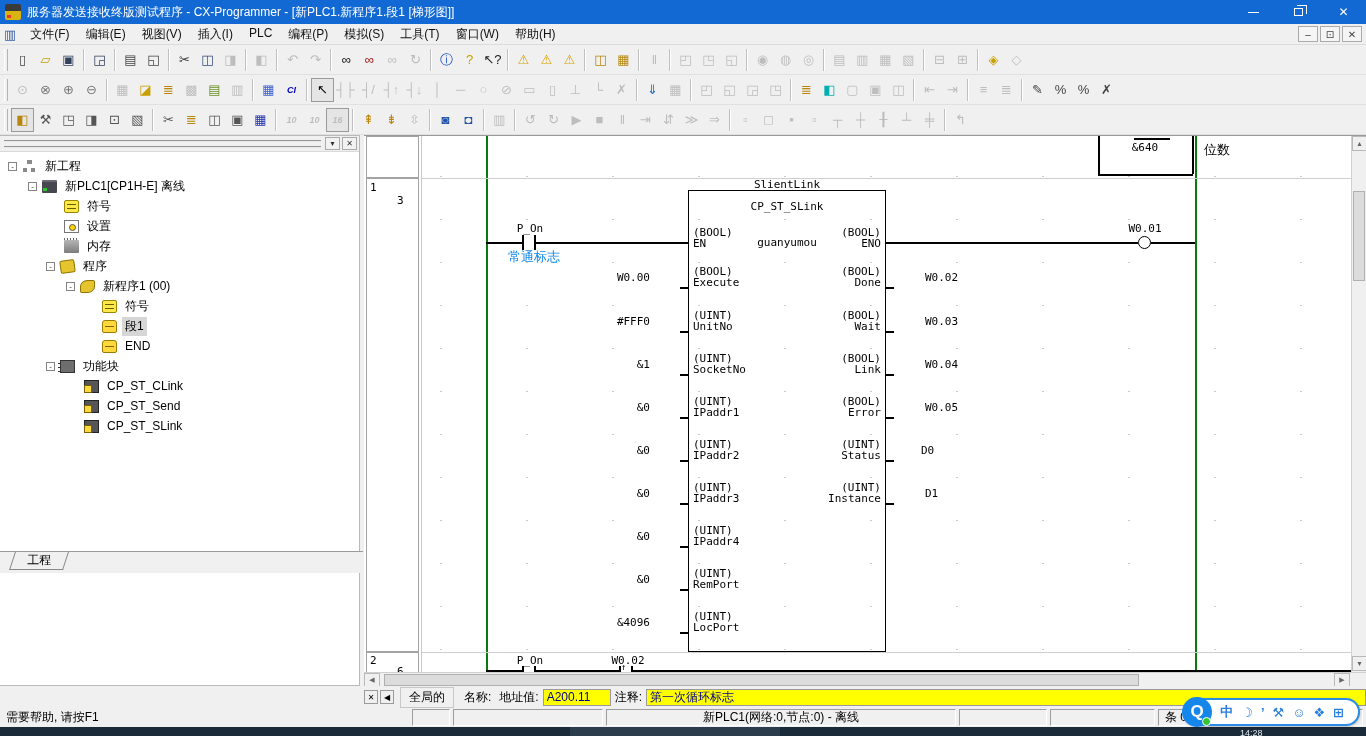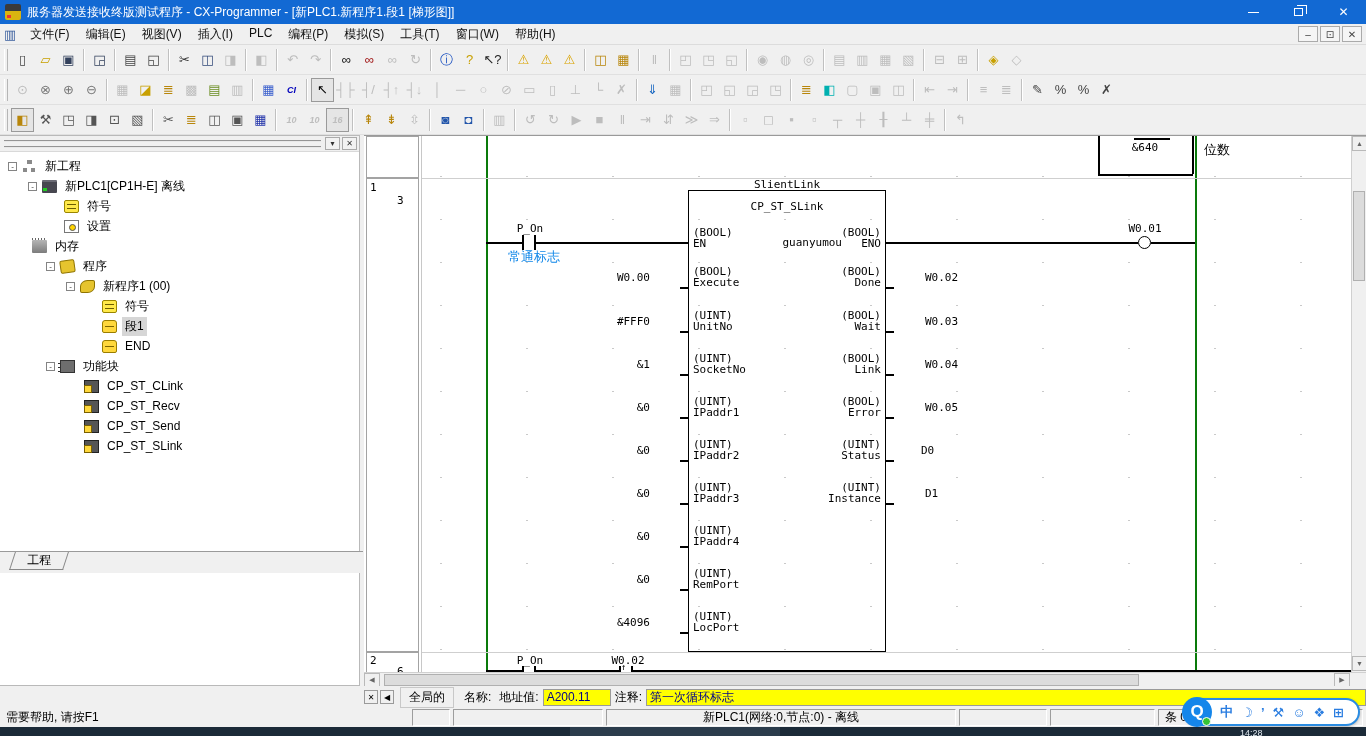--- a/index.html
+++ b/index.html
@@ -340,21 +340,21 @@
           <span class="tlabel">新PLC1[CP1H-E] 离线</span>
         </div>
         <div class="trow" style="padding-left: 64px;">
           <span class="ti ti-sym"></span>
           <span class="tlabel">符号</span>
         </div>
         <div class="trow" style="padding-left: 64px;">
           <span class="ti ti-set"></span>
           <span class="tlabel">设置</span>
         </div>
-        <div class="trow" style="padding-left: 32px;">
+        <div class="trow" style="padding-left: 64px;">
           <span class="ti ti-mem"></span>
           <span class="tlabel">内存</span>
         </div>
         <div class="trow" style="padding-left: 46px;">
           <span class="texp">-</span>
           <span class="ti ti-prog"></span>
           <span class="tlabel">程序</span>
         </div>
         <div class="trow" style="padding-left: 66px;">
           <span class="texp">-</span>
@@ -374,24 +374,20 @@
           <span class="tlabel">END</span>
         </div>
         <div class="trow" style="padding-left: 46px;">
           <span class="texp">-</span>
           <span class="ti ti-fb"></span>
           <span class="tlabel">功能块</span>
         </div>
         <div class="trow" style="padding-left: 84px;">
           <span class="ti ti-fbl"></span>
           <span class="tlabel">CP_ST_CLink</span>
-        </div>
-        <div class="trow" style="padding-left: 84px;">
-          <span class="ti ti-fbl"></span>
-          <span class="tlabel">CP_ST_Recv</span>
         </div>
         <div class="trow" style="padding-left: 84px;">
           <span class="ti ti-fbl"></span>
           <span class="tlabel">CP_ST_Send</span>
         </div>
         <div class="trow" style="padding-left: 84px;">
           <span class="ti ti-fbl"></span>
           <span class="tlabel">CP_ST_SLink</span>
         </div>
       </div>
@@ -429,21 +425,21 @@
         <div class="wire" style="left: 729px; top: 106px; width: 44px;"></div>
         <div class="contact-bar" style="left: 100px; top: 99px;"></div>
         <div class="contact-bar" style="left: 112px; top: 99px;"></div>
         <div class="mono" style="position: absolute; left: 78px; top: 86px; width: 60px; text-align: center;">P_On</div>
         <div class="blue-cmt" style="left: 86px; top: 112px;">常通标志</div>
         <div class="coil" style="left: 716px; top: 100px;"></div>
         <div class="mono" style="position: absolute; left: 693px; top: 86px; width: 60px; text-align: center;">W0.01</div>
         <div class="fbbox" style="left: 266px; top: 54px; width: 198px; height: 462px;"></div>
         <div class="mono" style="position: absolute; left: 266px; top: 42px; width: 198px; text-align: center;">SlientLink</div>
         <div class="mono" style="position: absolute; left: 266px; top: 64px; width: 198px; text-align: center;">CP_ST_SLink</div>
-        <div class="mono" style="position: absolute; left: 310px; top: 100px; width: 110px; text-align: right;">guanyumou</div>
+        <div class="mono" style="position: absolute; left: 310px; top: 100px; width: 110px; text-align: center;">guanyumou</div>
         <div class="pinblock mono" style="left: 271px; top: 91px; text-align: left;">(BOOL)
 EN</div>
         <div class="pinblock mono" style="left: 271px; top: 130px; text-align: left;">(BOOL)
 Execute</div>
         <div class="mono" style="position: absolute; left: 60px; top: 135px; width: 168px; text-align: right;">W0.00</div>
         <div class="tick" style="left: 258px; top: 151px;"></div>
         <div class="pinblock mono" style="left: 271px; top: 174px; text-align: left;">(UINT)
 UnitNo</div>
         <div class="mono" style="position: absolute; left: 60px; top: 179px; width: 168px; text-align: right;">#FFF0</div>
         <div class="tick" style="left: 258px; top: 195px;"></div>

